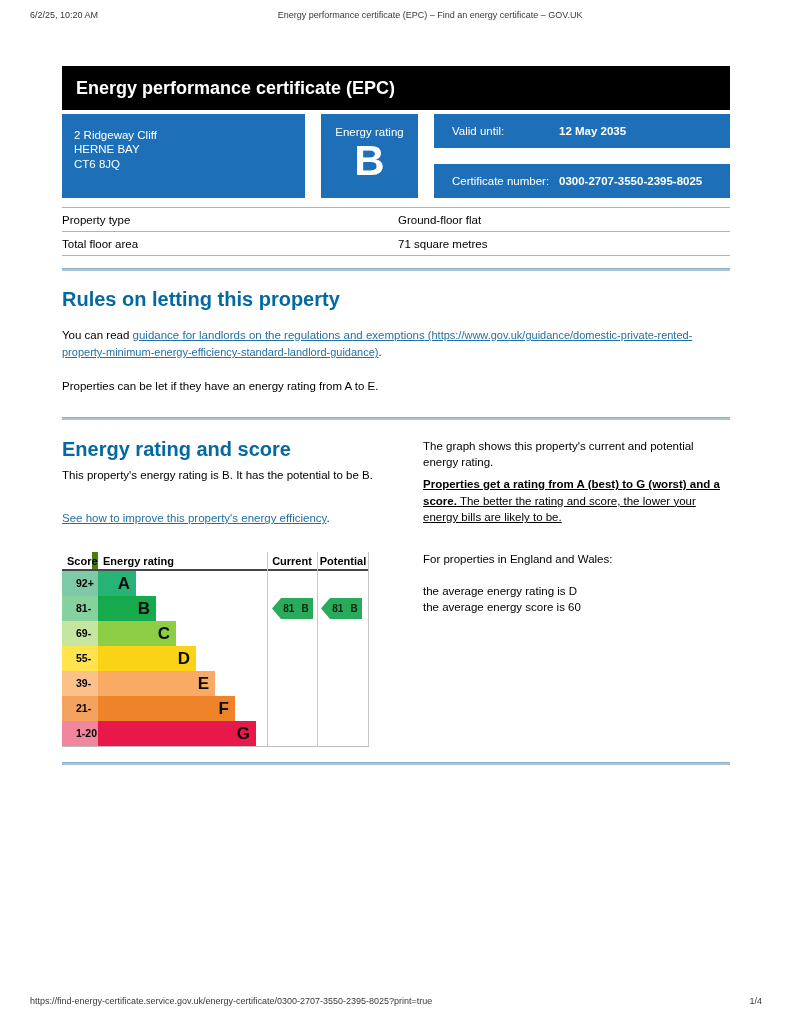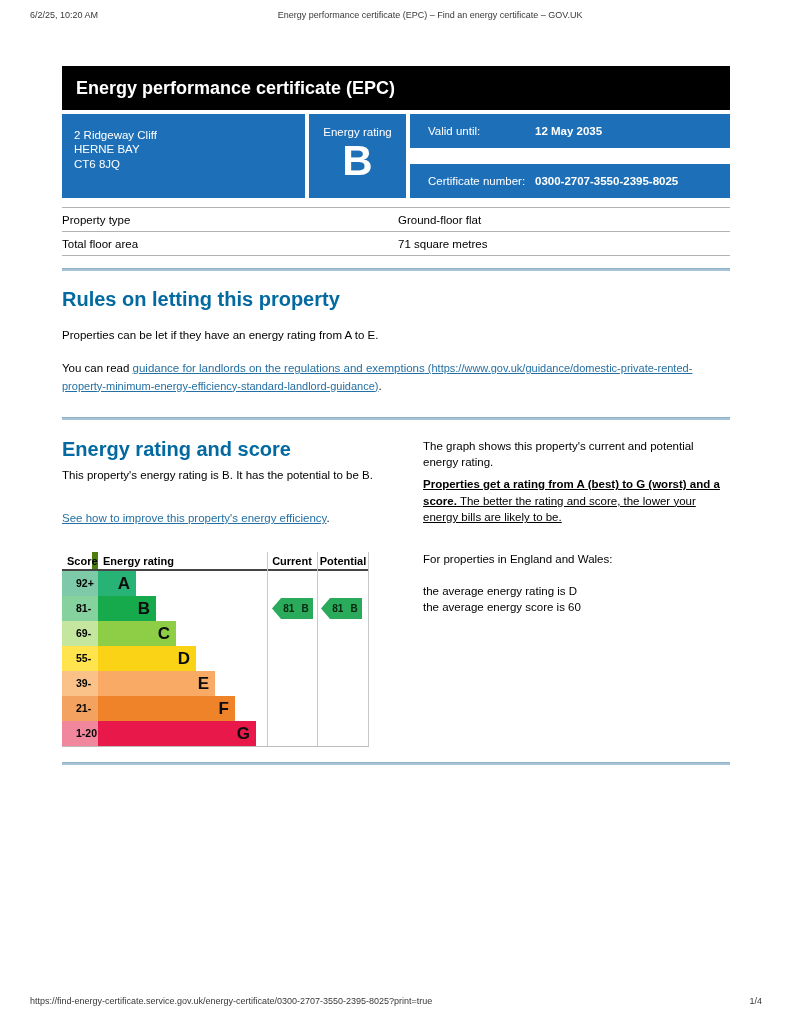--- a/index.html
+++ b/index.html
@@ -15,21 +15,21 @@
   .ph-date { white-space: nowrap; }
   .ph-title { flex: 1; text-align: center; }
   .print-footer { position: absolute; left: 30px; right: 30px; bottom: 18px; display: flex; justify-content: space-between; font-size: 9px; color: #383838; }
 
   .content { margin: 0 62px; width: 668px; }
 
   
   .banner { margin-top: 46px; background: #000; color: #fff; font-size: 18px; font-weight: bold; padding: 12px 14px 11px 14px; }
 
   
-  .panel { margin-top: 4px; height: 84px; display: flex; column-gap: 4px; color: #fff; }
+  .panel { margin-top: 4px; height: 84px; display: flex; column-gap: 16px; color: #fff; }
   .panel > div { height: 100%; }
   .panel-address { width: 243px; padding: 14px 12px; font-size: 11.5px; line-height: 1.25; }
   .panel-rating { width: 97px; text-align: center; padding-top: 12px; font-size: 11.5px; }
   .panel-rating .big-letter { font-size: 42px; font-weight: bold; line-height: 1.0; margin-top: 2px; }
   .panel-right { flex: 1; display: flex; flex-direction: column; row-gap: 4px; background: transparent !important; }
   .panel-row { flex: 1; display: flex; align-items: center; padding-left: 18px; font-size: 11.5px; }
   .panel-row .p-label { width: 107px; }
   .panel-row .p-value { font-weight: bold; }
 
   
@@ -125,22 +125,22 @@
     <div class="prow">
       <span class="plabel">Total floor area</span>
       <span>71 square metres</span>
     </div>
   </div>
 
   <div class="divider div1"></div>
 
   <div class="rules">
     <h2>Rules on letting this property</h2>
+    <p><span>You can read </span><a class="govlink"><span>guidance for landlords on the regulations and exemptions</span><span class="url-part"> (https://www.gov.uk/guidance/domestic-private-rented-property-minimum-energy-efficiency-standard-landlord-guidance)</span></a><span>.</span></p>
     <p>Properties can be let if they have an energy rating from A to E.</p>
-    <p><span>You can read </span><a class="govlink"><span>guidance for landlords on the regulations and exemptions</span><span class="url-part"> (https://www.gov.uk/guidance/domestic-private-rented-property-minimum-energy-efficiency-standard-landlord-guidance)</span></a><span>.</span></p>
   </div>
 
   <div class="divider div2"></div>
 
   <div class="two-col">
     <div class="col-left">
       <h2>Energy rating and score</h2>
       <p>This property's energy rating is B. It has the potential to be B.</p>
       <span class="improve-link"><a class="govlink">See how to improve this property's energy efficiency</a><span>.</span></span>
 

